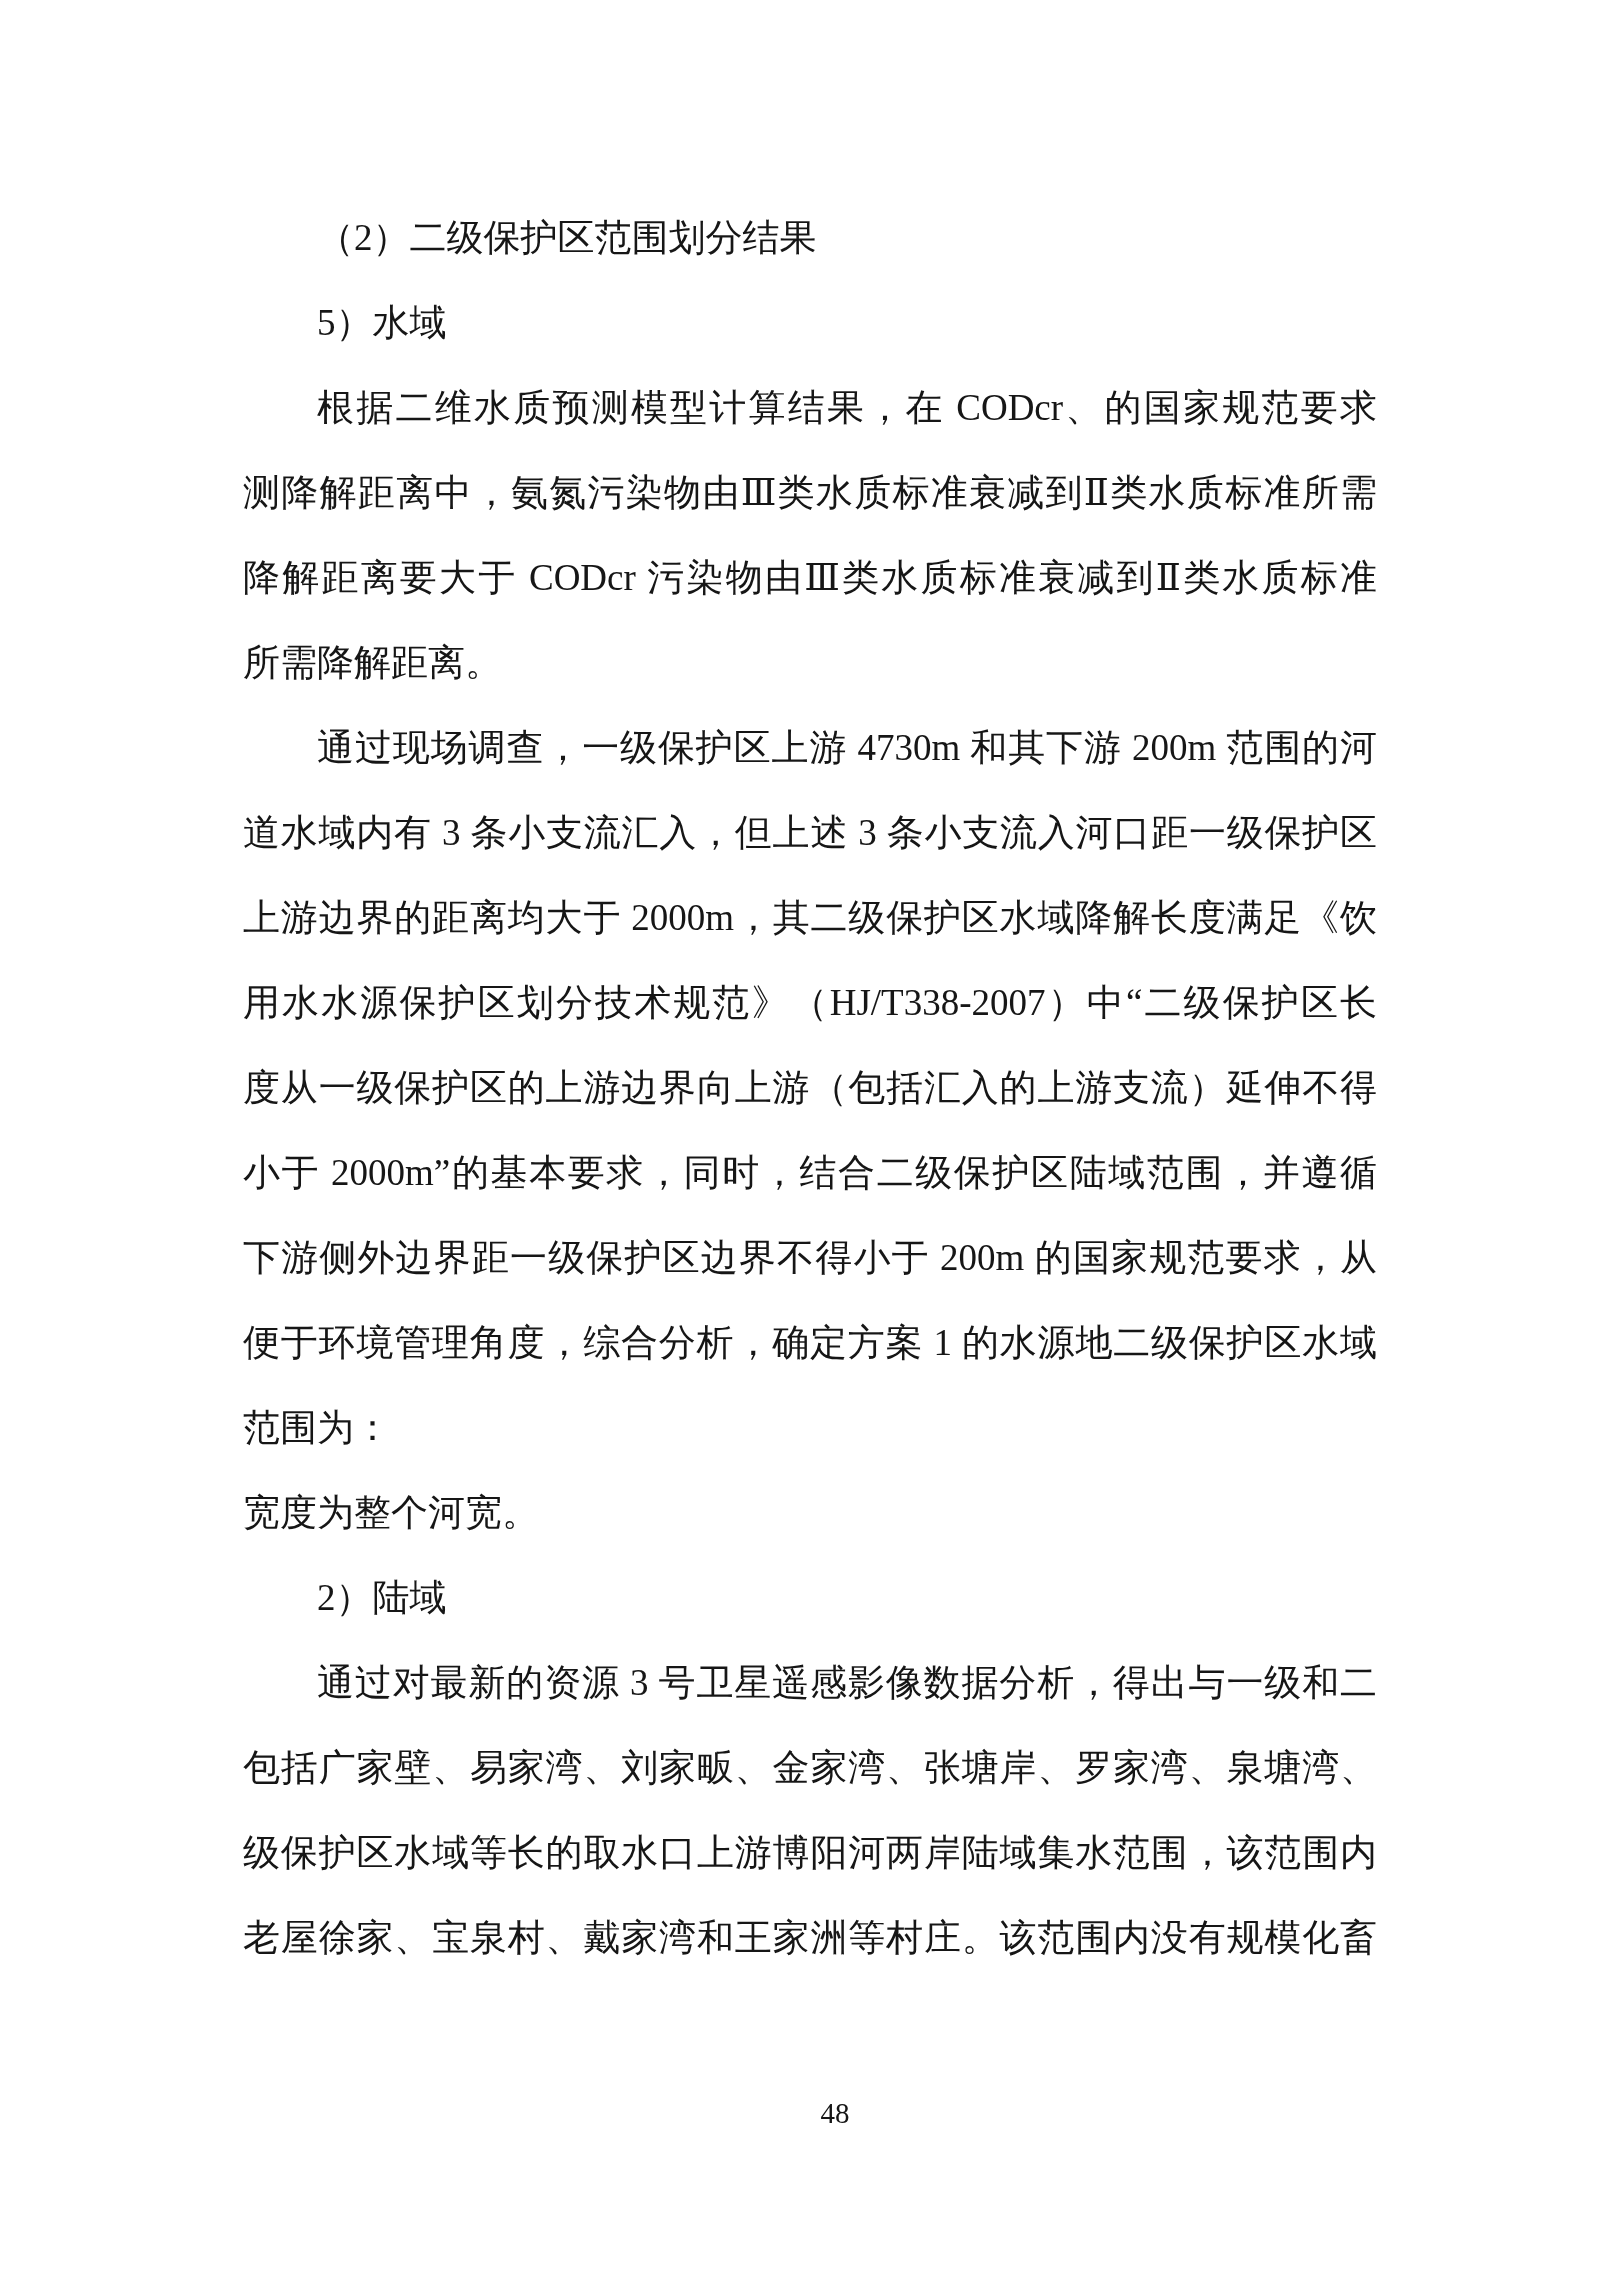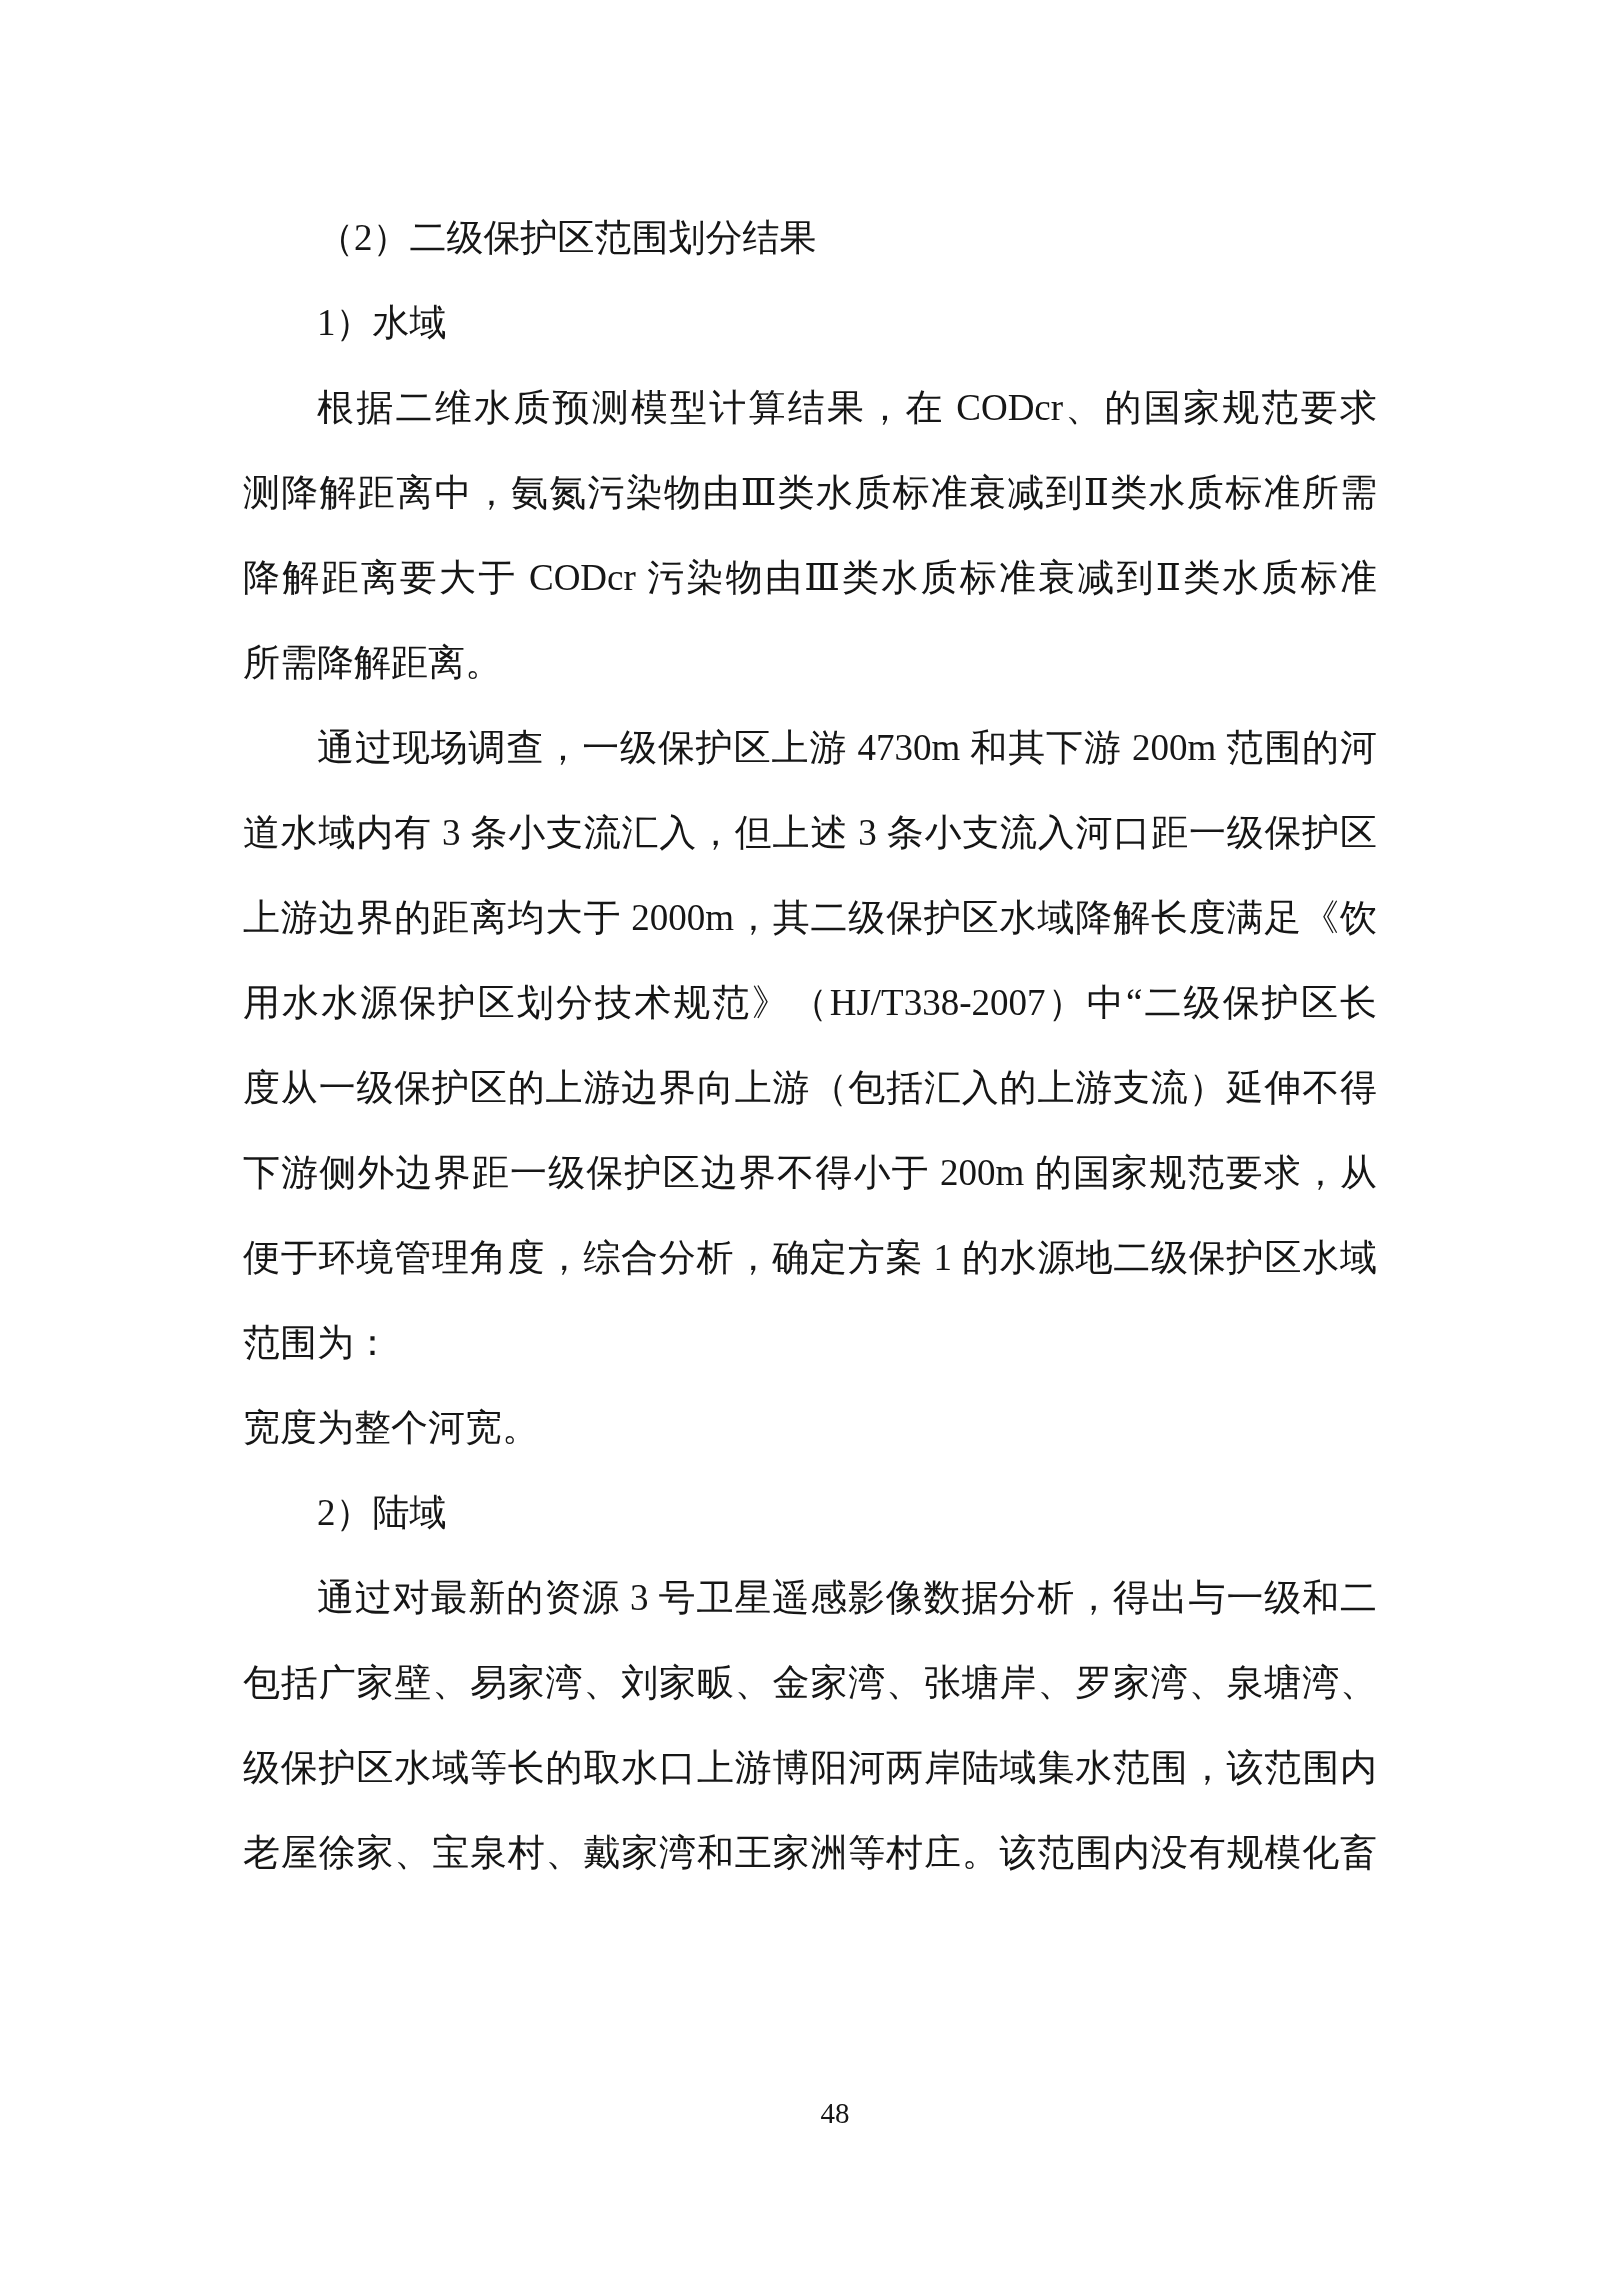--- a/index.html
+++ b/index.html
@@ -53,30 +53,31 @@
     color: #161616;
   }
 </style>
 </head>
 <body>
 
 <div class="page">
 
   <div class="text-block">
     <div class="line i">（2）二级保护区范围划分结果</div>
-    <div class="line i">1）水域</div>
+    <div class="line i">5）水域</div>
     <div class="line i j">根据二维水质预测模型计算结果，在 CODcr、的国家规范要求</div>
     <div class="line j">测降解距离中，氨氮污染物由Ⅲ类水质标准衰减到Ⅱ类水质标准所需</div>
     <div class="line j">降解距离要大于 CODcr 污染物由Ⅲ类水质标准衰减到Ⅱ类水质标准</div>
     <div class="line">所需降解距离。</div>
     <div class="line i j">通过现场调查，一级保护区上游 4730m 和其下游 200m 范围的河</div>
     <div class="line j">道水域内有 3 条小支流汇入，但上述 3 条小支流入河口距一级保护区</div>
     <div class="line j">上游边界的距离均大于 2000m，其二级保护区水域降解长度满足《饮</div>
     <div class="line j">用水水源保护区划分技术规范》（HJ/T338-2007）中“二级保护区长</div>
     <div class="line j">度从一级保护区的上游边界向上游（包括汇入的上游支流）延伸不得</div>
+    <div class="line j">小于 2000m”的基本要求，同时，结合二级保护区陆域范围，并遵循</div>
     <div class="line j">下游侧外边界距一级保护区边界不得小于 200m 的国家规范要求，从</div>
     <div class="line j">便于环境管理角度，综合分析，确定方案 1 的水源地二级保护区水域</div>
     <div class="line">范围为：</div>
     <div class="line">宽度为整个河宽。</div>
     <div class="line i">2）陆域</div>
     <div class="line i j">通过对最新的资源 3 号卫星遥感影像数据分析，得出与一级和二</div>
     <div class="line j">包括广家壁、易家湾、刘家畈、金家湾、张塘岸、罗家湾、泉塘湾、</div>
     <div class="line j">级保护区水域等长的取水口上游博阳河两岸陆域集水范围，该范围内</div>
     <div class="line j">老屋徐家、宝泉村、戴家湾和王家洲等村庄。该范围内没有规模化畜</div>
   </div>

